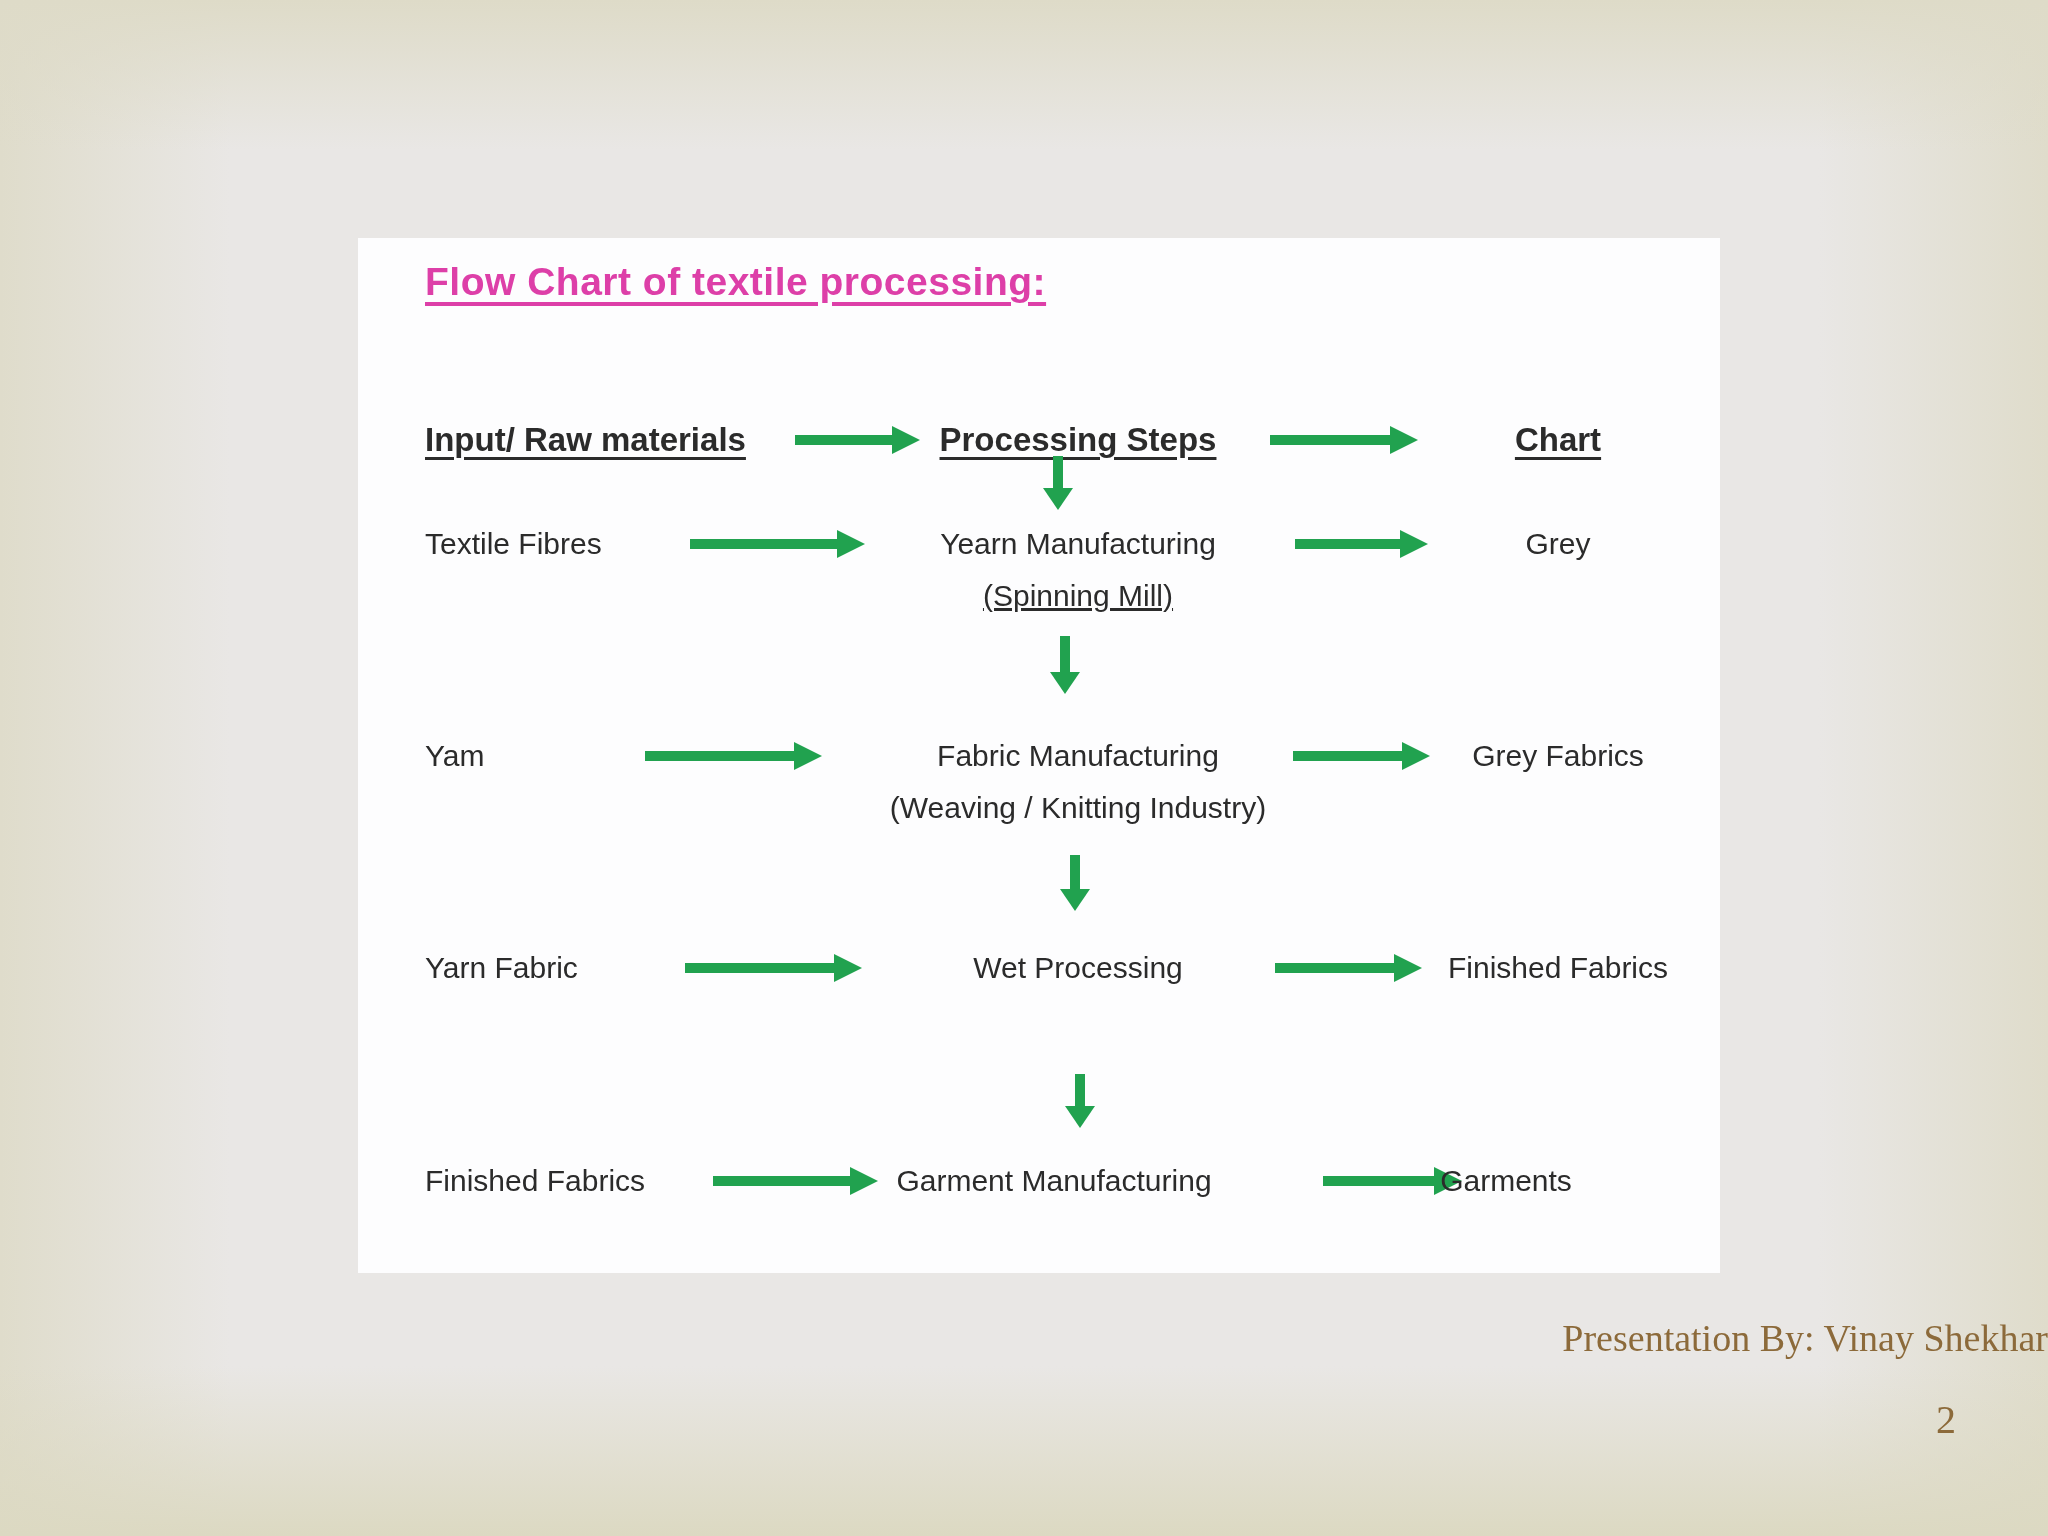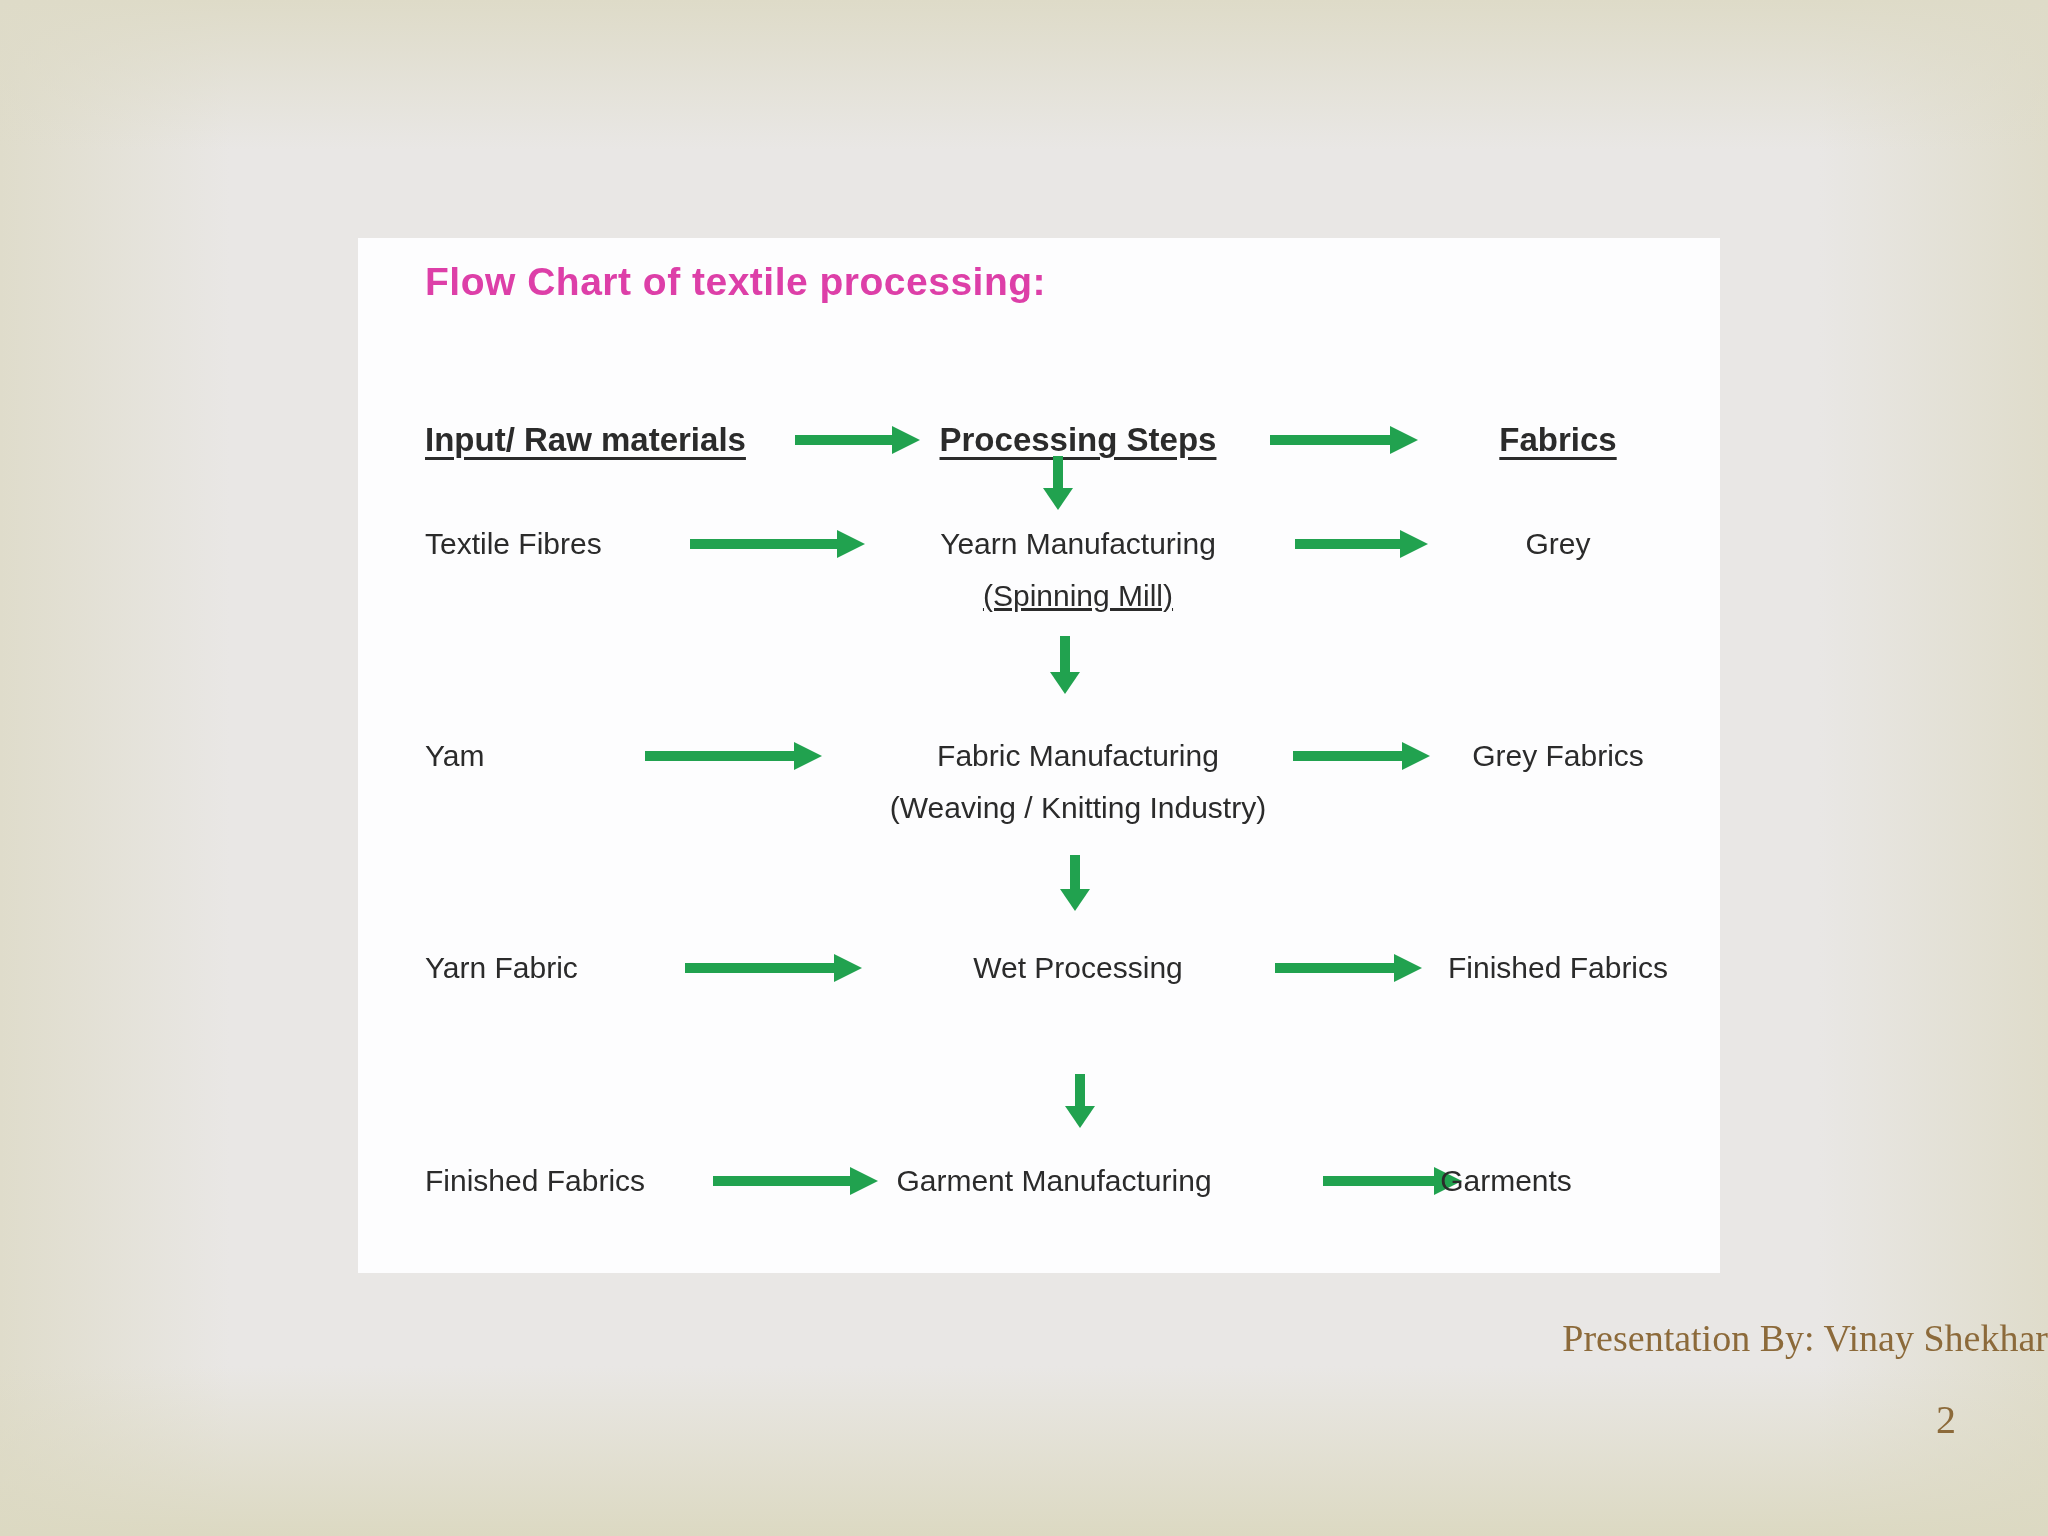--- a/index.html
+++ b/index.html
@@ -26,21 +26,21 @@
       var(--bg-center);
   }
   .paper{
     position:absolute;left:358px;top:238px;width:1362px;height:1035px;
     background:var(--paper-white);
   }
   .title{
     position:absolute;left:67px;top:22px;margin:0;
     font-size:39px;font-weight:bold;color:var(--title-pink);
     letter-spacing:0.5px;white-space:nowrap;
-    text-decoration-thickness:4px;text-underline-offset:7px;
+    text-decoration:underline;text-decoration-thickness:4px;text-underline-offset:7px;
   }
   .cell{
     position:absolute;font-size:30px;line-height:40px;color:var(--body-text);
     white-space:nowrap;
   }
   .cell.center{text-align:center;}
   .cell.head{
     font-weight:bold;font-size:33px;line-height:44px;
     text-decoration:underline;text-decoration-thickness:3px;text-underline-offset:6px;
   }
@@ -80,21 +80,21 @@
     <div class="cell head" style="left:67px;top:180px;">Input/ Raw materials</div>
     <div class="harrow" style="left:437px;top:187px;width:125px;">
       <i class="shaft"></i>
         <i class="ahead"></i>
     </div>
     <div class="cell head center" style="left:520px;top:180px;width:400px;">Processing Steps</div>
     <div class="harrow" style="left:912px;top:187px;width:148px;">
       <i class="shaft"></i>
         <i class="ahead"></i>
     </div>
-    <div class="cell head center" style="left:1060px;top:180px;width:280px;">Fabrics</div>
+    <div class="cell head center" style="left:1060px;top:180px;width:280px;">Chart</div>
 
     <div class="varrow" style="left:685px;top:218px;height:54px;">
       <i class="shaft"></i>
         <i class="ahead"></i>
     </div>
 
     <div class="cell" style="left:67px;top:286px;">Textile Fibres</div>
     <div class="harrow" style="left:332px;top:291px;width:175px;">
       <i class="shaft"></i>
         <i class="ahead"></i>

